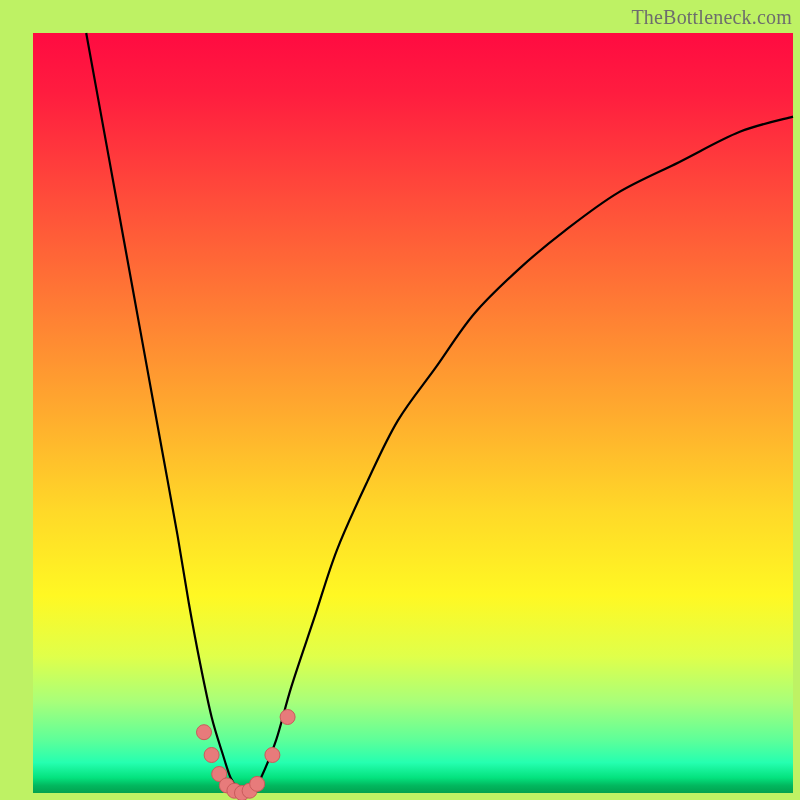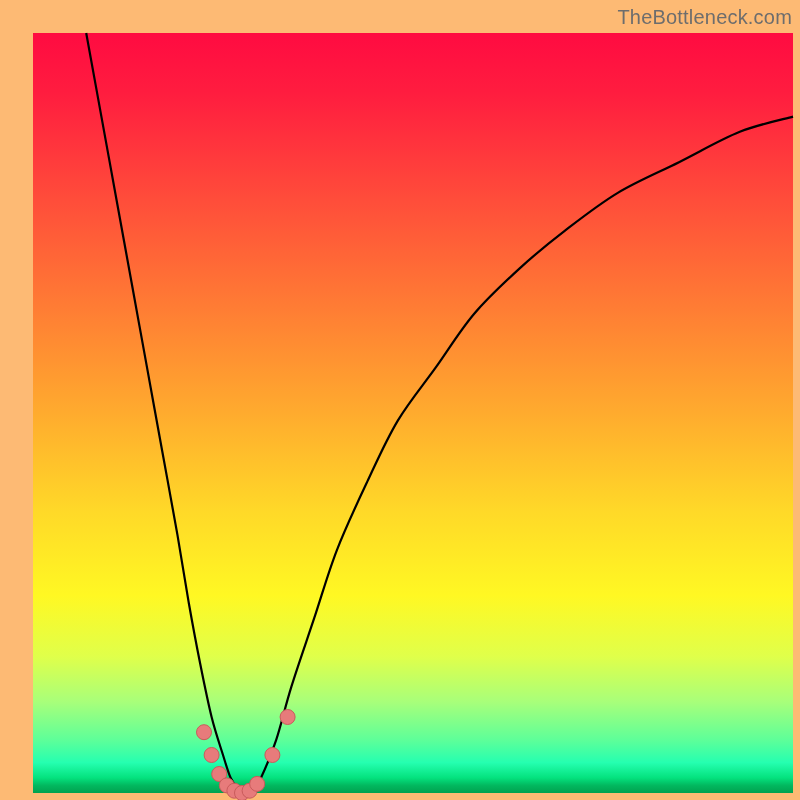--- a/index.html
+++ b/index.html
@@ -8,21 +8,22 @@
     width: 800px;
     height: 800px;
     overflow: hidden;
     background: #000;
     font-family: Arial, Helvetica, sans-serif;
   }
   .frame {
     position: relative;
     width: 800px;
     height: 800px;
-    background: #fdba74;
+    background: #bef264;
+    font-family: Liberation Serif, serif;
   }
   .plot-area {
     position: absolute;
     left: 33px;
     top: 33px;
     width: 760px;
     height: 760px;
     
     background: linear-gradient(
       to bottom,

